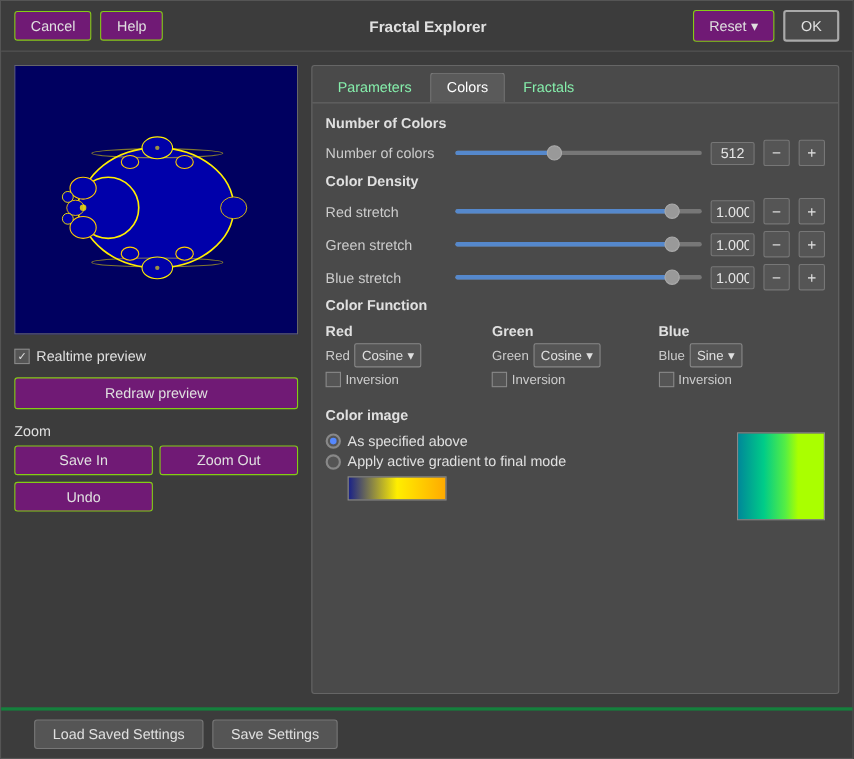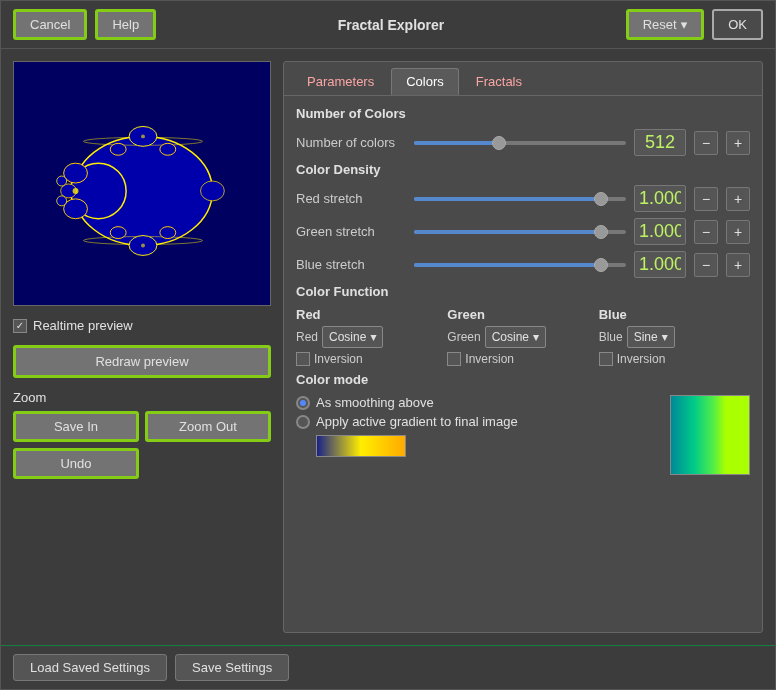--- a/index.html
+++ b/index.html
@@ -36,23 +36,23 @@
       font-size: 14px;
       font-weight: bold;
       color: #e0e0e0;
       text-align: right;
     }
     .title-bar-right {
       display: flex;
       gap: 8px;
     }
     .btn {
-      background: #737373;
-      color: #e0e0e0;
-      border: 3px solid #84cc16;
+      background: #701a75;
+      color: #e0e0e0;
+      border: 1px solid #84cc16;
       padding: 5px 14px;
       cursor: pointer;
       font-size: 13px;
       border-radius: 3px;
     }
     .btn-ok {
       background: #4a4a4a;
       border: 2px solid #aaa;
       font-weight: normal;
     }
@@ -110,24 +110,24 @@
       font-size: 13px;
       margin-bottom: 6px;
       color: #e0e0e0;
     }
     .zoom-buttons {
       display: grid;
       grid-template-columns: 1fr 1fr;
       gap: 6px;
     }
     .bottom-bar {
-      padding: 8px 12px;
+      padding: 8px 30px;
       display: flex;
       gap: 8px;
-      border-top: 1px solid #15803d;
+      border-top: 3px solid #15803d;
     }
     .btn-bottom {
       background: #555;
       color: #e0e0e0;
       border: 1px solid #777;
       padding: 5px 16px;
       cursor: pointer;
       font-size: 13px;
       border-radius: 3px;
     }
@@ -143,21 +143,21 @@
     .tabs {
       display: flex;
       border-bottom: 1px solid #666;
       padding: 6px 8px 0;
       gap: 2px;
     }
     .tab {
       padding: 5px 14px;
       cursor: pointer;
       border-radius: 3px 3px 0 0;
-      color: #fca5a5;
+      color: #86efac;
       font-size: 13px;
       border: 1px solid transparent;
     }
     .tab.active {
       background: #5a5a5a;
       border: 1px solid #777;
       border-bottom: 1px solid #5a5a5a;
       color: #fff;
     }
     .tab-content {
@@ -207,25 +207,25 @@
       height: 14px;
       background: #999;
       border-radius: 50%;
       position: absolute;
       top: 50%;
       transform: translate(-50%, -50%);
       cursor: pointer;
       border: 1px solid #aaa;
     }
     .value-box {
-      width: 52px;
+      width: 40px;
       background: #555;
       border: 1px solid #777;
-      color: #bef264;
-      font-size: 18px;
+      color: #e5e5e5;
+      font-size: 13px;
       padding: 2px 4px;
       text-align: center;
       border-radius: 2px;
     }
     .stepper-btn {
       width: 24px;
       height: 24px;
       background: #555;
       border: 1px solid #777;
       color: #e0e0e0;
@@ -286,21 +286,21 @@
       padding: 3px 6px;
       border-radius: 2px;
       cursor: pointer;
       display: flex;
       align-items: center;
       gap: 4px;
     }
     .inv-row {
       display: flex;
       gap: 0;
-      margin-bottom: 6px;
+      margin-bottom: 18px;
     }
     .inv-cell {
       flex: 1;
       display: flex;
       align-items: center;
       gap: 4px;
       font-size: 12px;
       color: #ccc;
     }
     .radio-row {
@@ -515,31 +515,31 @@
           <div class="inv-cell">
             <div class="checkbox"></div>
             <span>Inversion</span>
           </div>
           <div class="inv-cell">
             <div class="checkbox"></div>
             <span>Inversion</span>
           </div>
         </div>
 
-        <div class="section-title">Color mode</div>
+        <div class="section-title">Color image</div>
 
         <div style="display:flex; gap:8px; align-items:flex-start;">
           <div style="flex:1;">
             <div class="radio-row">
               <div class="radio selected"></div>
-              <span>As smoothing above</span>
+              <span>As specified above</span>
             </div>
             <div class="radio-row">
               <div class="radio"></div>
-              <span>Apply active gradient to final image</span>
+              <span>Apply active gradient to final mode</span>
             </div>
 
             <div style="margin-top:6px; margin-left:20px;">
               <div style="width:90px; height:22px; border:1px solid #888; background: linear-gradient(to right, #1a2288, #ffee00, #ffaa00);"></div>
             </div>
           </div>
 
           <div style="width:80px; height:80px; border:1px solid #888; background: linear-gradient(to right, #008899 0%, #00cc88 30%, #55ee44 55%, #aaff00 70%, #aaff00 100%); flex-shrink:0;"></div>
         </div>
 

